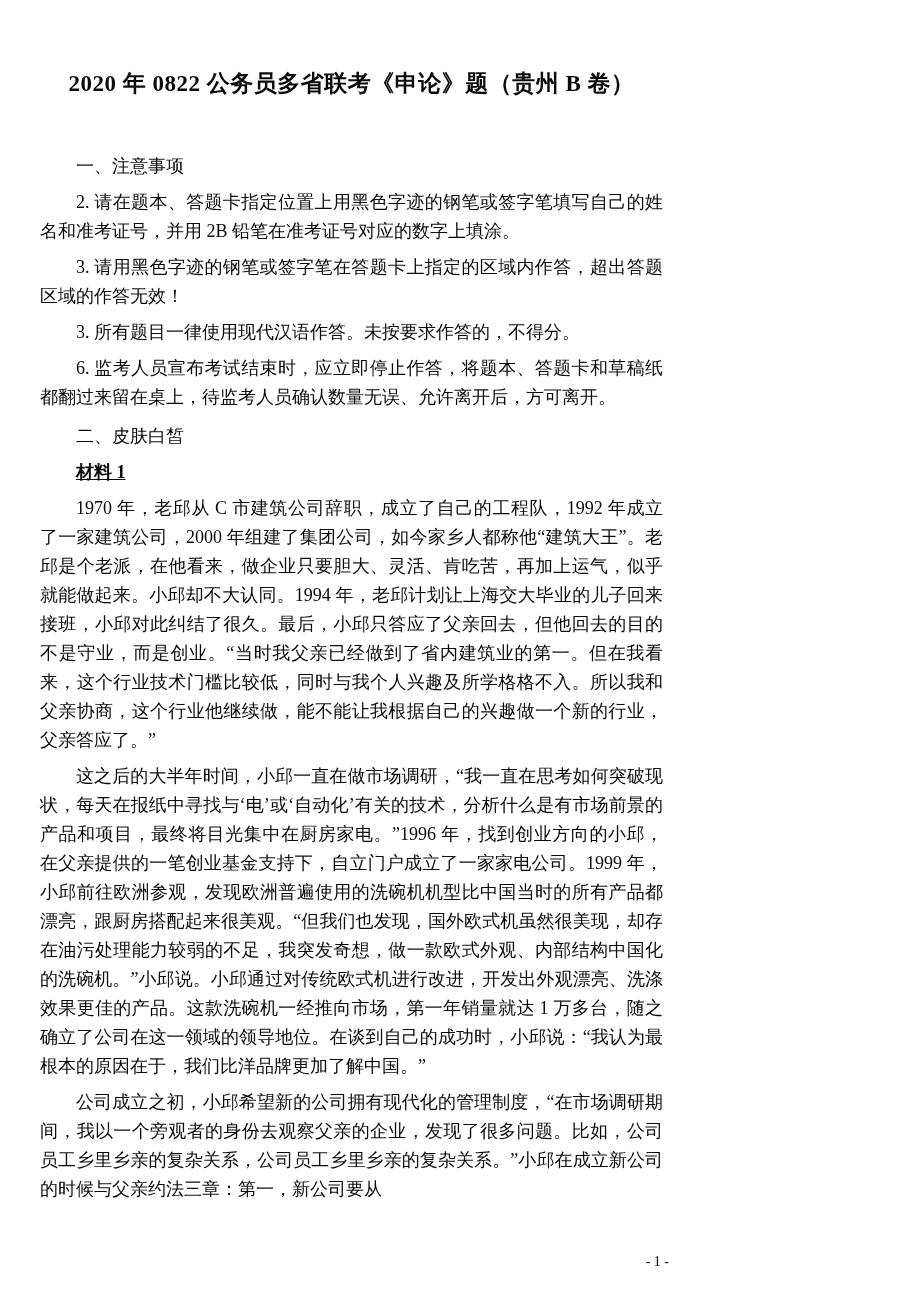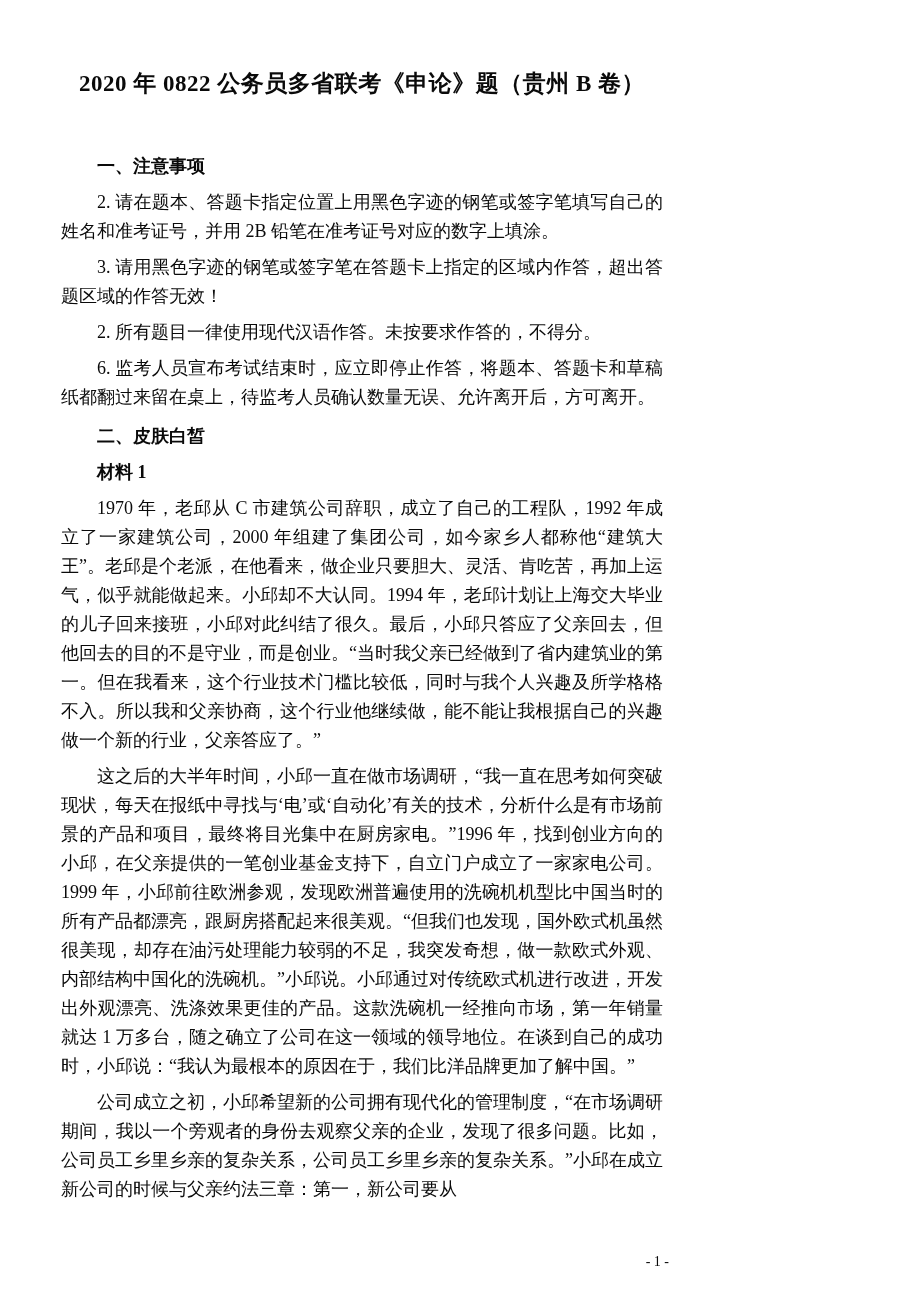--- a/index.html
+++ b/index.html
@@ -7,45 +7,46 @@
     padding: 0;
     background: #ffffff;
   }
   .page {
     position: relative;
     width: 745px;
     height: 1302px;
     background: #ffffff;
     color: #0a0a0a;
     box-sizing: border-box;
-    padding: 68px 82px 0 61px;
+    padding: 68px 82px 0 40px;
     overflow: hidden;
     font-family: "Liberation Serif", "DejaVu Serif", serif;
   }
   .doc-title {
     font-size: 23px;
     line-height: 32px;
     font-weight: bold;
     text-align: center;
     margin: 0 0 52px 0;
     letter-spacing: 0.5px;
   }
   .sec-heading {
     font-size: 18px;
     line-height: 29px;
-    font-weight: bold;
+    font-weight: normal;
     margin: 10px 0 7px 0;
     text-indent: 2em;
   }
   .sub-heading {
     font-size: 18px;
     line-height: 29px;
     font-weight: bold;
     margin: 0 0 7px 0;
     text-indent: 2em;
+    text-decoration: underline;
   }
   .para {
     font-size: 18px;
     line-height: 29px;
     margin: 0 0 7px 0;
     text-indent: 2em;
     text-align: justify;
   }
   .page-footer {
     position: absolute;
@@ -59,21 +60,21 @@
 <body>
 
 <div class="page">
 
   <h1 class="doc-title">2020 年 0822 公务员多省联考《申论》题（贵州 B 卷）</h1>
 
   <section>
     <h2 class="sec-heading">一、注意事项</h2>
     <p class="para">2. 请在题本、答题卡指定位置上用黑色字迹的钢笔或签字笔填写自己的姓名和准考证号，并用 2B 铅笔在准考证号对应的数字上填涂。</p>
     <p class="para">3. 请用黑色字迹的钢笔或签字笔在答题卡上指定的区域内作答，超出答题区域的作答无效！</p>
-    <p class="para">2. 所有题目一律使用现代汉语作答。未按要求作答的，不得分。</p>
+    <p class="para">3. 所有题目一律使用现代汉语作答。未按要求作答的，不得分。</p>
     <p class="para">6. 监考人员宣布考试结束时，应立即停止作答，将题本、答题卡和草稿纸都翻过来留在桌上，待监考人员确认数量无误、允许离开后，方可离开。</p>
   </section>
 
   <section>
     <h2 class="sec-heading">二、皮肤白皙</h2>
     <h3 class="sub-heading">材料 1</h3>
     <p class="para">1970 年，老邱从 C 市建筑公司辞职，成立了自己的工程队，1992 年成立了一家建筑公司，2000 年组建了集团公司，如今家乡人都称他“建筑大王”。老邱是个老派，在他看来，做企业只要胆大、灵活、肯吃苦，再加上运气，似乎就能做起来。小邱却不大认同。1994 年，老邱计划让上海交大毕业的儿子回来接班，小邱对此纠结了很久。最后，小邱只答应了父亲回去，但他回去的目的不是守业，而是创业。“当时我父亲已经做到了省内建筑业的第一。但在我看来，这个行业技术门槛比较低，同时与我个人兴趣及所学格格不入。所以我和父亲协商，这个行业他继续做，能不能让我根据自己的兴趣做一个新的行业，父亲答应了。”</p>
     <p class="para">这之后的大半年时间，小邱一直在做市场调研，“我一直在思考如何突破现状，每天在报纸中寻找与‘电’或‘自动化’有关的技术，分析什么是有市场前景的产品和项目，最终将目光集中在厨房家电。”1996 年，找到创业方向的小邱，在父亲提供的一笔创业基金支持下，自立门户成立了一家家电公司。1999 年，小邱前往欧洲参观，发现欧洲普遍使用的洗碗机机型比中国当时的所有产品都漂亮，跟厨房搭配起来很美观。“但我们也发现，国外欧式机虽然很美现，却存在油污处理能力较弱的不足，我突发奇想，做一款欧式外观、内部结构中国化的洗碗机。”小邱说。小邱通过对传统欧式机进行改进，开发出外观漂亮、洗涤效果更佳的产品。这款洗碗机一经推向市场，第一年销量就达 1 万多台，随之确立了公司在这一领域的领导地位。在谈到自己的成功时，小邱说：“我认为最根本的原因在于，我们比洋品牌更加了解中国。”</p>
     <p class="para">公司成立之初，小邱希望新的公司拥有现代化的管理制度，“在市场调研期间，我以一个旁观者的身份去观察父亲的企业，发现了很多问题。比如，公司员工乡里乡亲的复杂关系，公司员工乡里乡亲的复杂关系。”小邱在成立新公司的时候与父亲约法三章：第一，新公司要从</p>
   </section>

